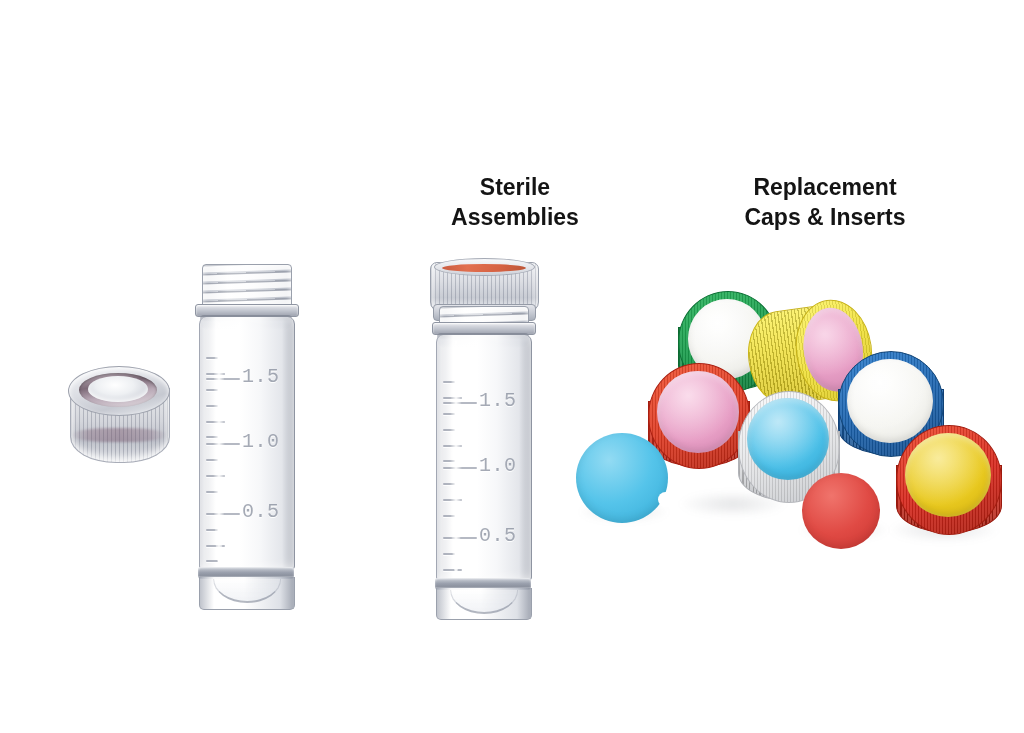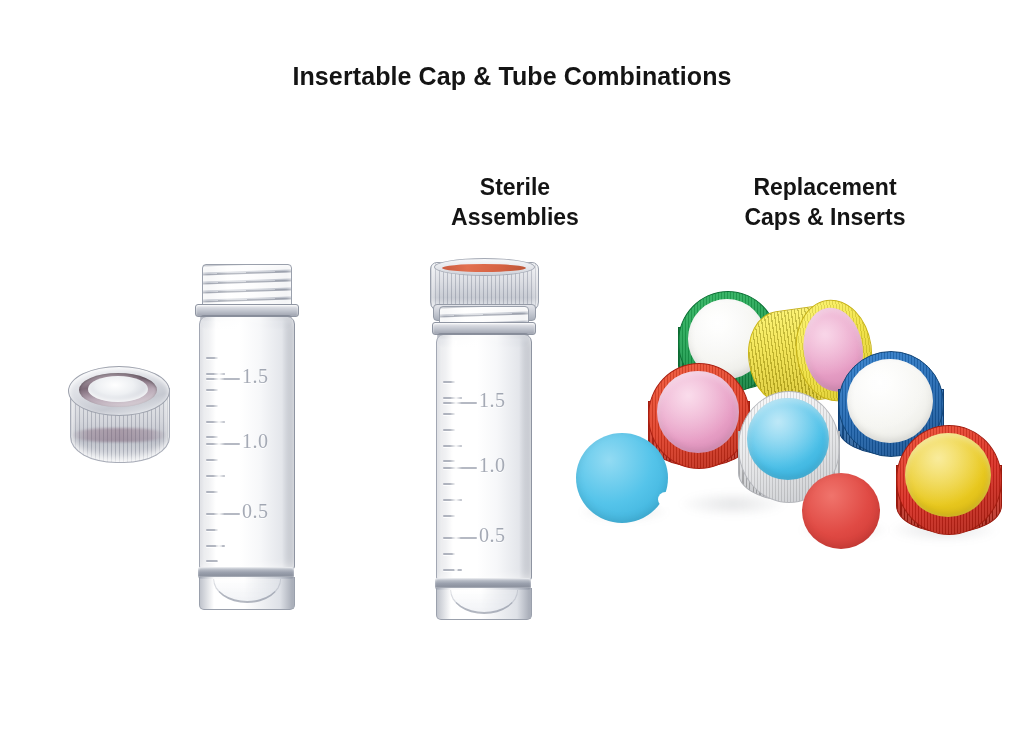--- a/index.html
+++ b/index.html
@@ -149,21 +149,21 @@
   }
   .grad-tick.major { width: 30px; left: 0; }
   .grad-tick.mid   { width: 19px; left: 0; }
   .grad-tick.minor { width: 12px; left: 0; }
   .grad-label {
     position: absolute;
     font-size: 20px;
     color: rgba(110,118,135,0.62);
     letter-spacing: 0.5px;
     text-shadow: 0 1px 0 rgba(255,255,255,0.9);
-    font-family: Liberation Serif, serif;
+    font-family: Liberation Mono, monospace;
   }
 
   
   .tube-neck {
     position: absolute;
     left: 3px;
     width: calc(100% - 6px);
     background:
       repeating-linear-gradient(178deg,
         rgba(130,136,150,0.55) 0px, rgba(130,136,150,0.55) 1px,
@@ -373,21 +373,20 @@
     border-radius: 50%;
     background: radial-gradient(ellipse at center, rgba(90,95,105,0.16) 0%, rgba(90,95,105,0) 70%);
     filter: blur(3px);
   }
 </style>
 </head>
 <body>
 
 <div class="page">
 
-  <div id="main-title">Insertable Cap &amp; Tube Combinations</div>
 
   <div class="col-heading" id="col-heading-2">Replacement
 Caps &amp; Inserts</div>
   <div class="col-heading" id="col-heading-1">Sterile
 Assemblies</div>
 
   <div id="clear-cap">
     <div class="cap-body"></div>
     <div class="cap-shadow-band"></div>
     <div class="cap-rim"></div>

